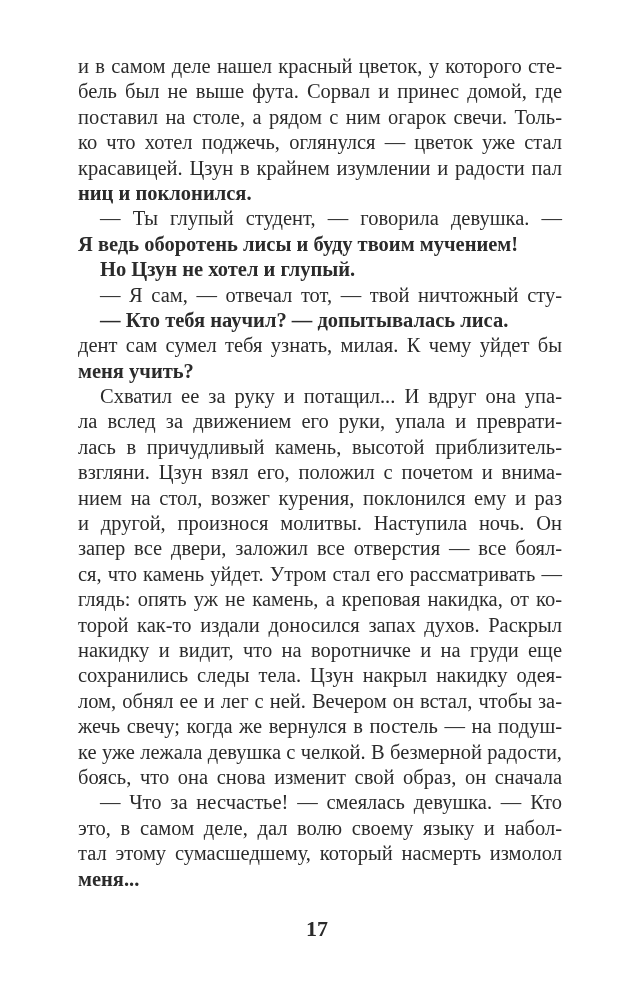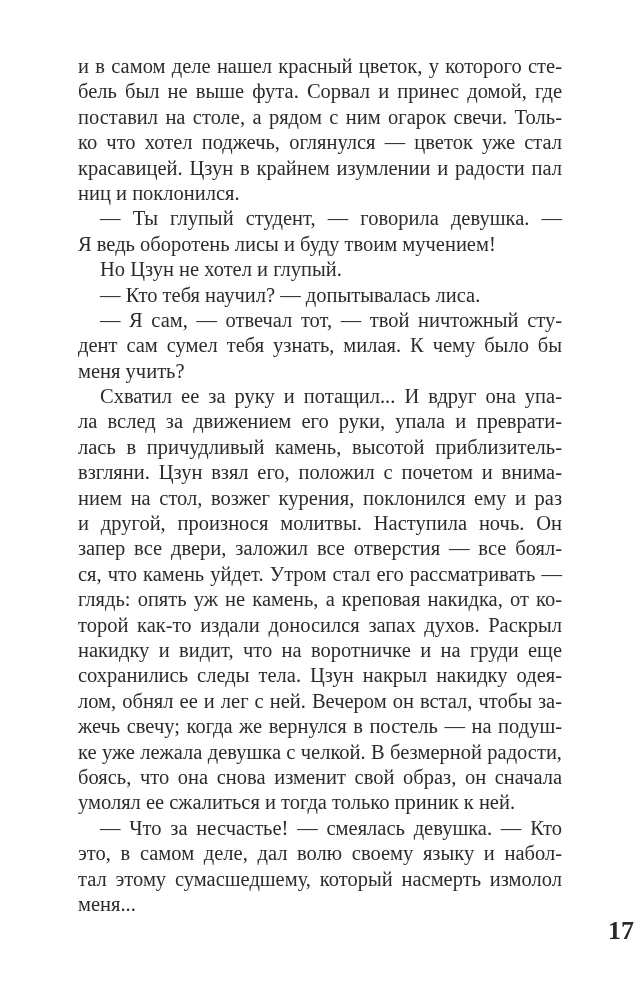--- a/index.html
+++ b/index.html
@@ -33,69 +33,69 @@
       height: 25.4px;
       line-height: 25.4px;
       font-size: 20.5px;
       white-space: nowrap;
       text-align: justify;
       text-align-last: justify;
       letter-spacing: 0px;
     }
     .line.last {
       text-align-last: left;
+      font-weight: bold;
     }
     .line.indent {
       padding-left: 22px;
     }
     .page-number {
       position: absolute;
       left: 0;
       width: 634px;
       top: 916px;
-      text-align: right;
-      font-size: 26px;
+      text-align: center;
+      font-size: 22px;
       font-weight: bold;
       color: #2b2b2b;
     }
   </style>
 </head>
 <body>
 
 <div class="page">
   <div class="text-block" id="text-block">
       <div class="line">и в самом деле нашел красный цветок, у которого сте-</div>
       <div class="line">бель был не выше фута. Сорвал и принес домой, где</div>
       <div class="line">поставил на столе, а рядом с ним огарок свечи. Толь-</div>
       <div class="line">ко что хотел поджечь, оглянулся — цветок уже стал</div>
       <div class="line">красавицей. Цзун в крайнем изумлении и радости пал</div>
       <div class="line last">ниц и поклонился.</div>
       <div class="line indent">— Ты глупый студент, — говорила девушка. —</div>
       <div class="line last">Я ведь оборотень лисы и буду твоим мучением!</div>
       <div class="line indent last">Но Цзун не хотел и глупый.</div>
+      <div class="line indent">— Я сам, — отвечал тот, — твой ничтожный сту-</div>
       <div class="line indent last">— Кто тебя научил? — допытывалась лиса.</div>
-      <div class="line indent">— Я сам, — отвечал тот, — твой ничтожный сту-</div>
-      <div class="line">дент сам сумел тебя узнать, милая. К чему было бы</div>
+      <div class="line">дент сам сумел тебя узнать, милая. К чему уйдет бы</div>
       <div class="line last">меня учить?</div>
       <div class="line indent">Схватил ее за руку и потащил... И вдруг она упа-</div>
       <div class="line">ла вслед за движением его руки, упала и преврати-</div>
       <div class="line">лась в причудливый камень, высотой приблизитель-</div>
       <div class="line">взгляни. Цзун взял его, положил с почетом и внима-</div>
       <div class="line">нием на стол, возжег курения, поклонился ему и раз</div>
       <div class="line">и другой, произнося молитвы. Наступила ночь. Он</div>
       <div class="line">запер все двери, заложил все отверстия — все боял-</div>
       <div class="line">ся, что камень уйдет. Утром стал его рассматривать —</div>
       <div class="line">глядь: опять уж не камень, а креповая накидка, от ко-</div>
       <div class="line">торой как-то издали доносился запах духов. Раскрыл</div>
       <div class="line">накидку и видит, что на воротничке и на груди еще</div>
       <div class="line">сохранились следы тела. Цзун накрыл накидку одея-</div>
       <div class="line">лом, обнял ее и лег с ней. Вечером он встал, чтобы за-</div>
       <div class="line">жечь свечу; когда же вернулся в постель — на подуш-</div>
       <div class="line">ке уже лежала девушка с челкой. В безмерной радости,</div>
       <div class="line">боясь, что она снова изменит свой образ, он сначала</div>
-      <div class="line last">умолял ее сжалиться и тогда только приник к ней.</div>
       <div class="line indent">— Что за несчастье! — смеялась девушка. — Кто</div>
       <div class="line">это, в самом деле, дал волю своему языку и набол-</div>
       <div class="line">тал этому сумасшедшему, который насмерть измолол</div>
       <div class="line last">меня...</div>
     </div>
   <div class="page-number">17</div>
 </div>
 
 </body></html>

